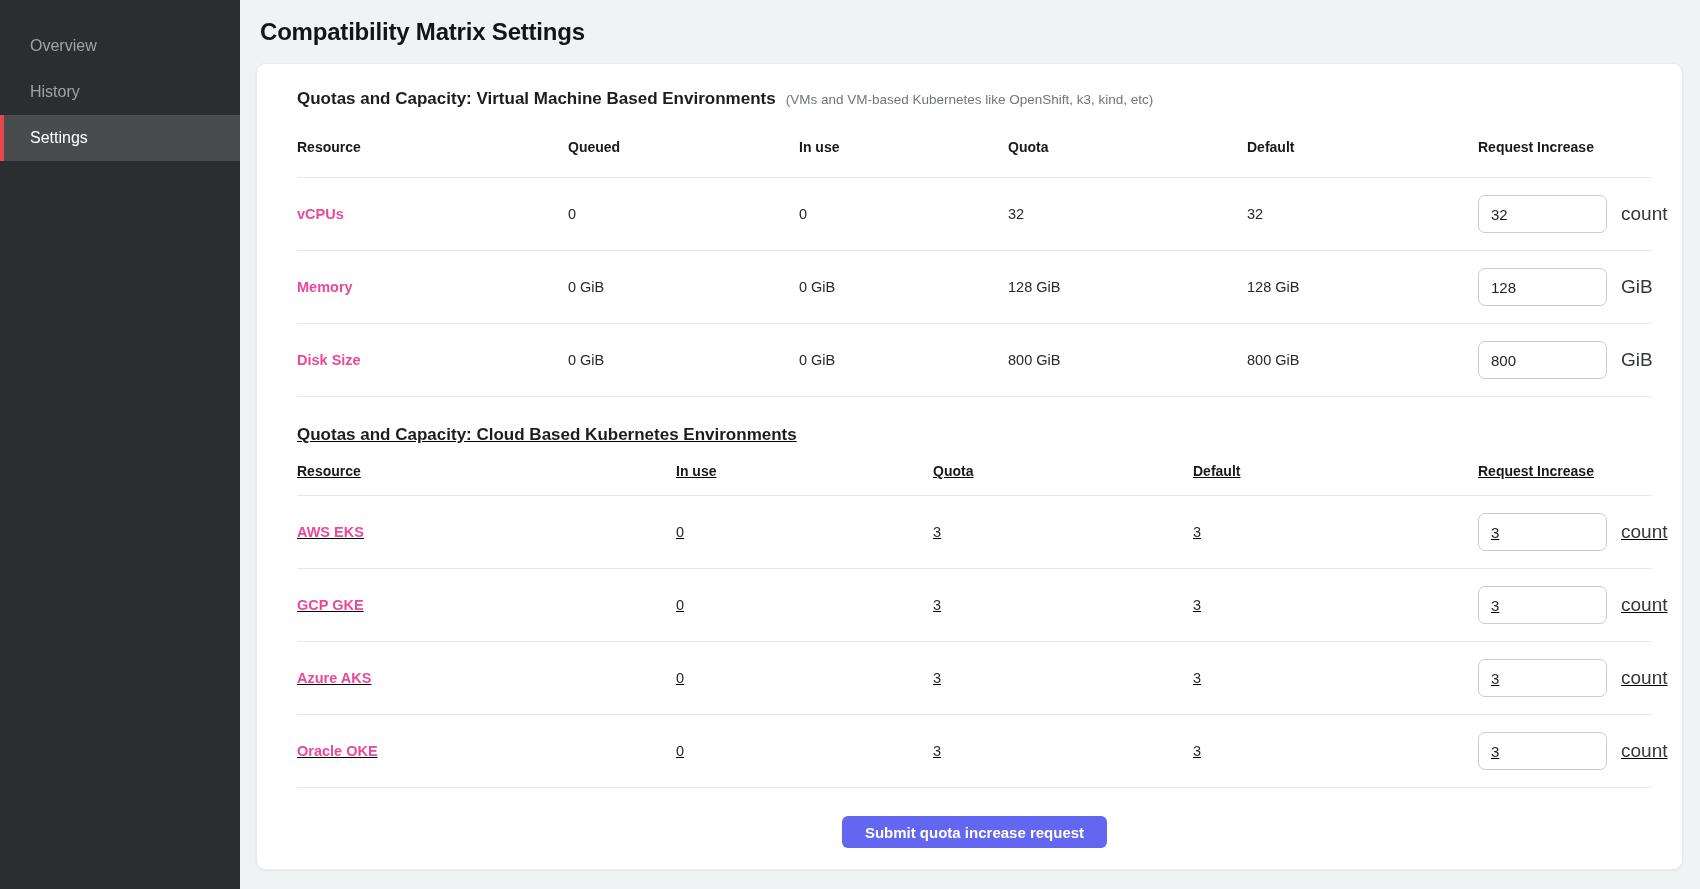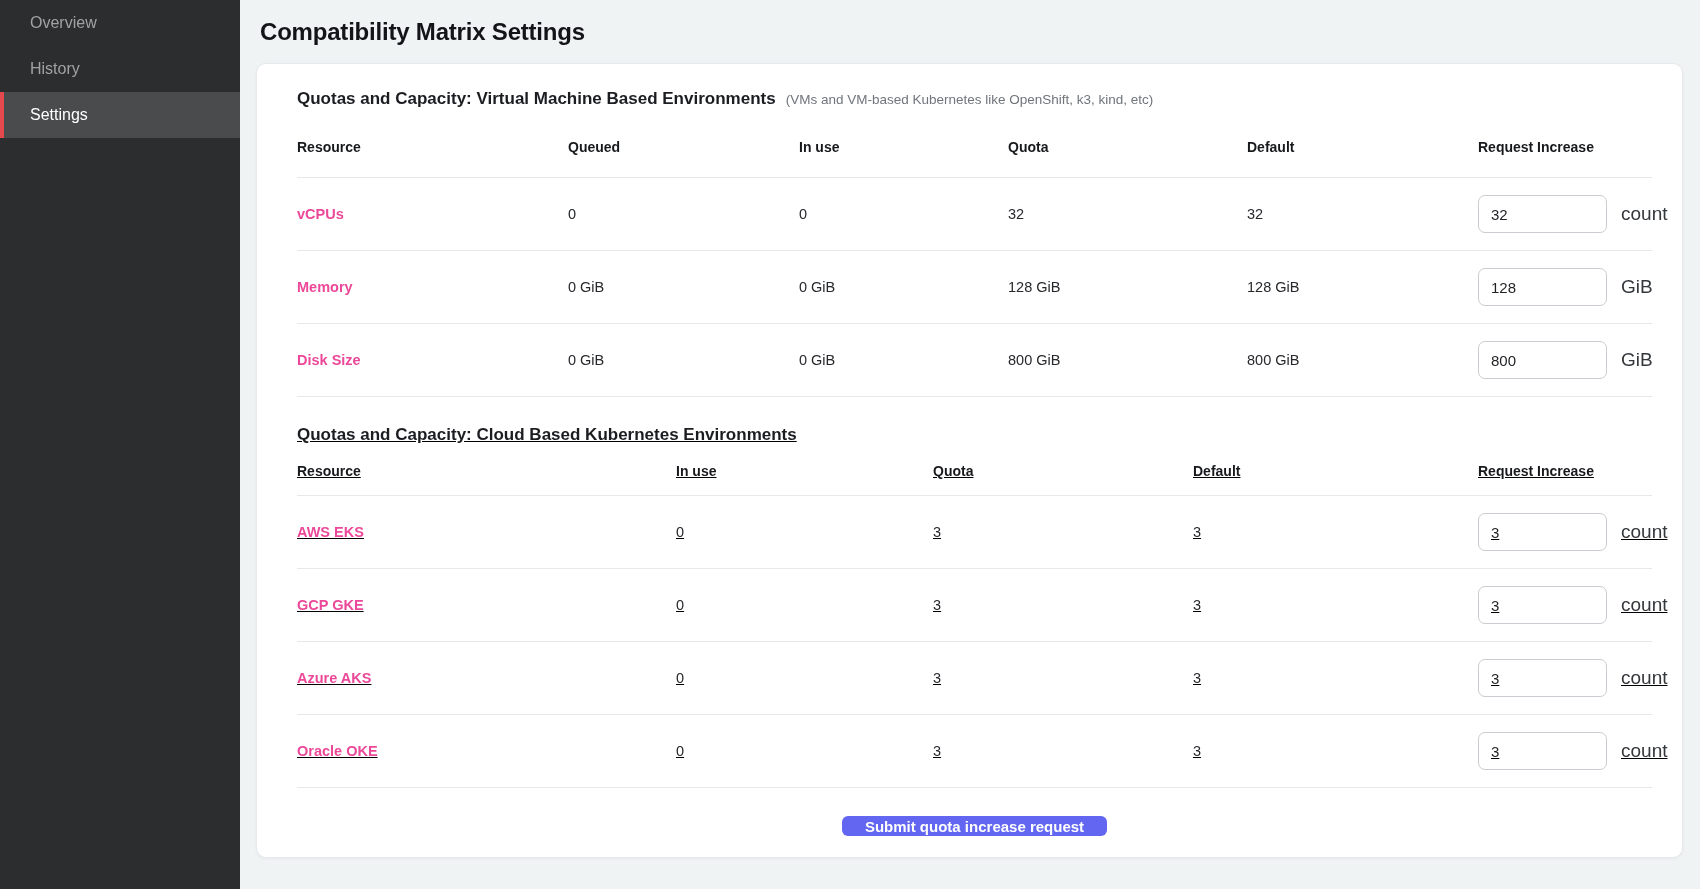--- a/index.html
+++ b/index.html
@@ -25,20 +25,21 @@
     font-family:"Liberation Sans","DejaVu Sans",sans-serif;
     background:var(--page_bg);
     overflow:hidden;
   }
   .layout{display:flex;width:1700px;height:889px;}
 
   
   .sidebar{
     width:240px;min-width:240px;height:100%;
     background:var(--sidebar_bg);
+    padding-top:23px;
   }
   .nav-item{
     height:46px;display:flex;align-items:center;
     padding-left:30px;
     font-size:16px;color:var(--sidebar_text);
     cursor:pointer;
   }
   .nav-item.active{
     background:var(--sidebar_active_bg);
     color:var(--sidebar_active_text);
@@ -102,21 +103,21 @@
     background:#fff;outline:none;
   }
   .unit{margin-left:14px;font-size:19px;color:#34373b;}
 
   .section-k8s{margin-top:27px;text-decoration:underline;}
 
   .submit-row{display:flex;justify-content:center;padding-top:28px;}
   .submit-btn{
     background:var(--button_bg);color:var(--button_text);
     border:none;border-radius:6px;
-    height:20px;padding:0 23px;
+    height:32px;padding:0 23px;
     font-size:15px;font-weight:700;
     font-family:"Liberation Sans","DejaVu Sans",sans-serif;
     cursor:pointer;
   }
 </style>
 </head>
 <body>
 
 <div class="layout">
 

